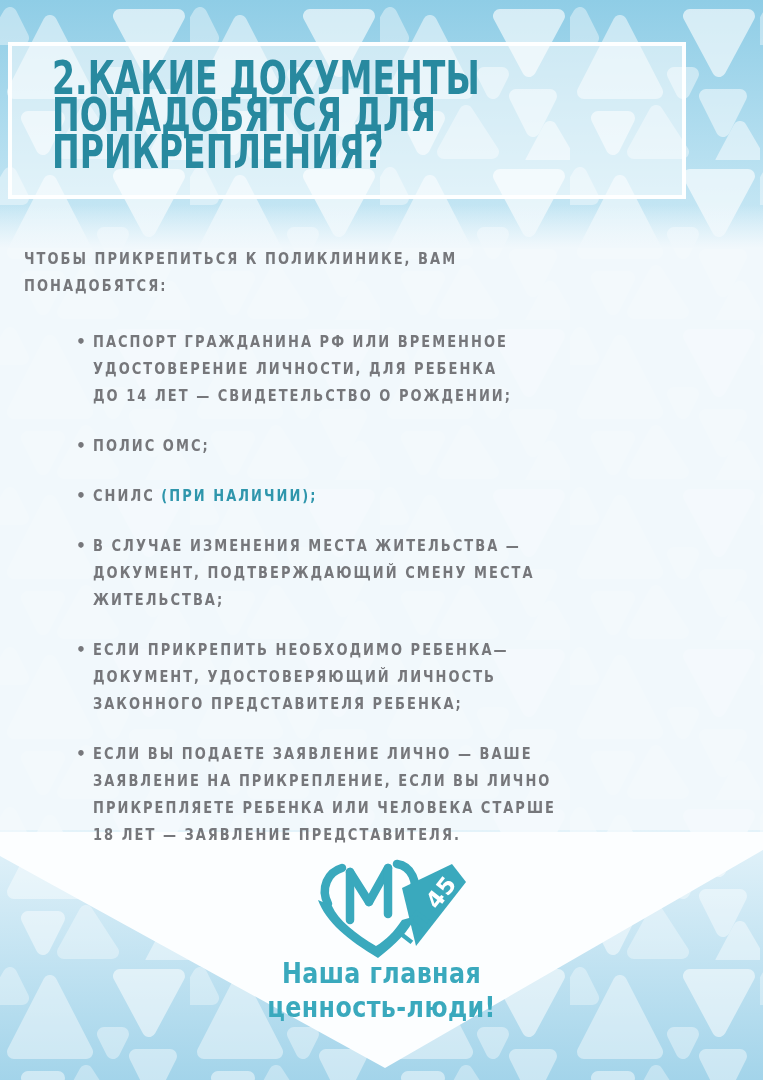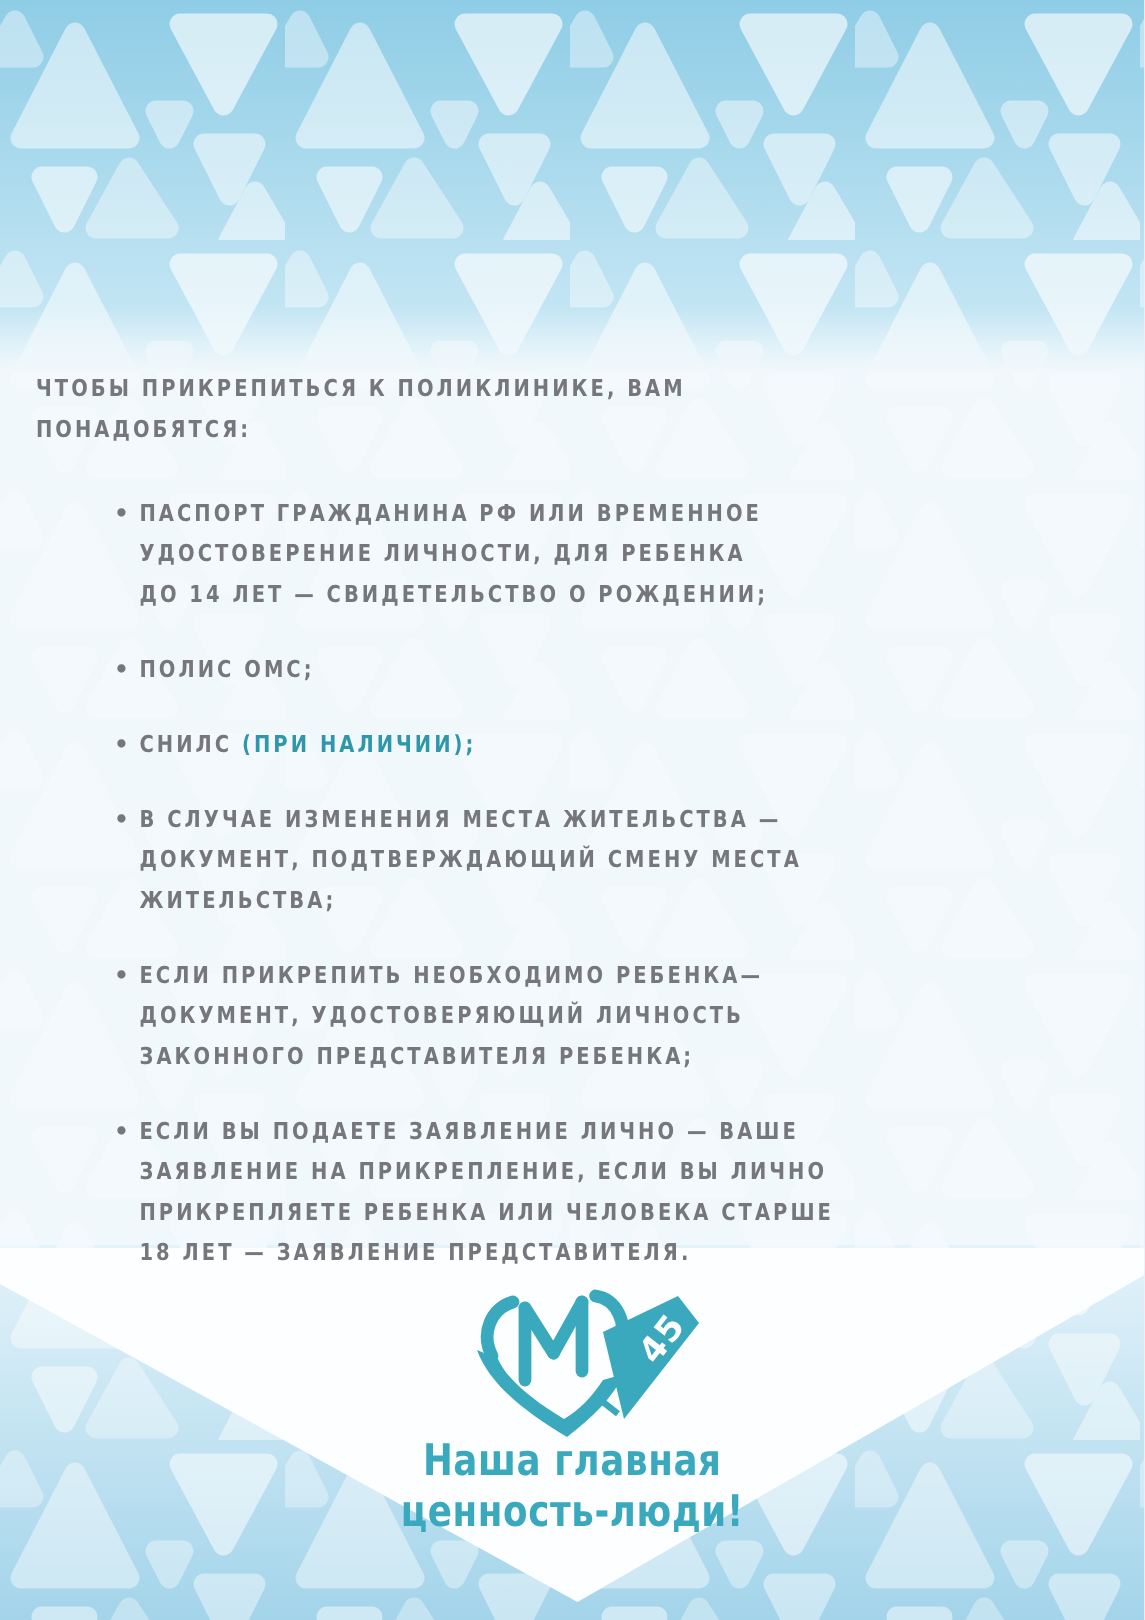--- a/index.html
+++ b/index.html
@@ -78,20 +78,25 @@
     <rect x="0" y="0" width="763" height="1080" fill="#f1f8fc"></rect>
     <rect x="0" y="0" width="763" height="248" fill="url(#gTop)"></rect>
     <rect x="0" y="830" width="763" height="250" fill="url(#gBot)"></rect>
     <rect x="0" y="0" width="763" height="248" fill="url(#tri)"></rect>
     <rect x="0" y="248" width="763" height="582" fill="url(#tri)" opacity="0.3"></rect>
     <rect x="0" y="830" width="763" height="250" fill="url(#tri)" opacity="0.85"></rect>
     <rect x="0" y="205" width="763" height="43" fill="url(#gFade)"></rect>
     <polygon points="0,832 763,832 763,850 385,1068 0,856" fill="#fcfeff"></polygon>
   </svg>
 
+  <div class="header-panel">
+    <div class="title">2.КАКИЕ ДОКУМЕНТЫ
+ПОНАДОБЯТСЯ ДЛЯ
+ПРИКРЕПЛЕНИЯ?</div>
+  </div>
 
   <div class="intro">ЧТОБЫ ПРИКРЕПИТЬСЯ К ПОЛИКЛИНИКЕ, ВАМ
 ПОНАДОБЯТСЯ:</div>
 
   <div class="bullets">
     <div class="bullet">
       <span class="dot">•</span>
       <span class="btext"><span>ПАСПОРТ ГРАЖДАНИНА РФ ИЛИ ВРЕМЕННОЕ
 УДОСТОВЕРЕНИЕ ЛИЧНОСТИ, ДЛЯ РЕБЕНКА
 ДО 14 ЛЕТ — СВИДЕТЕЛЬСТВО О РОЖДЕНИИ;</span></span>

